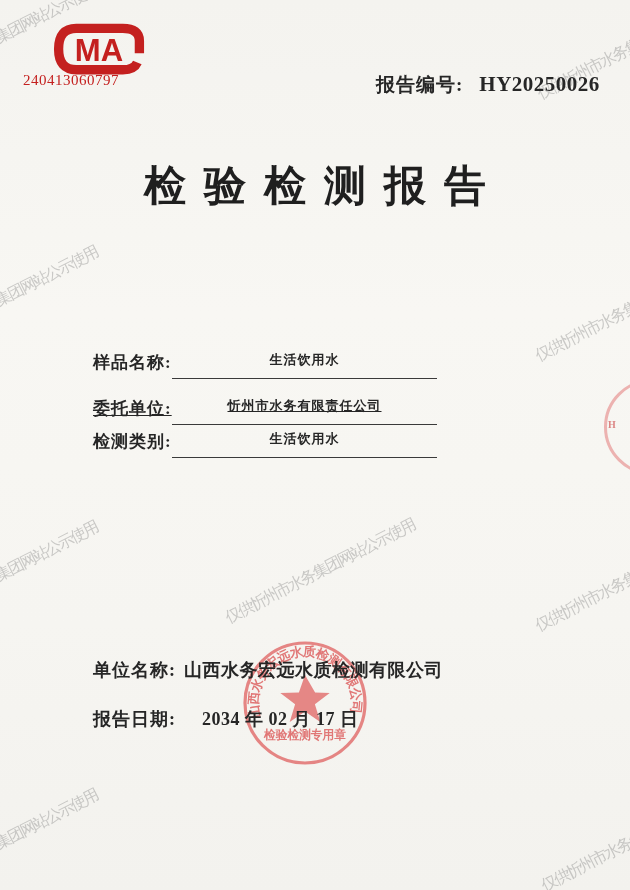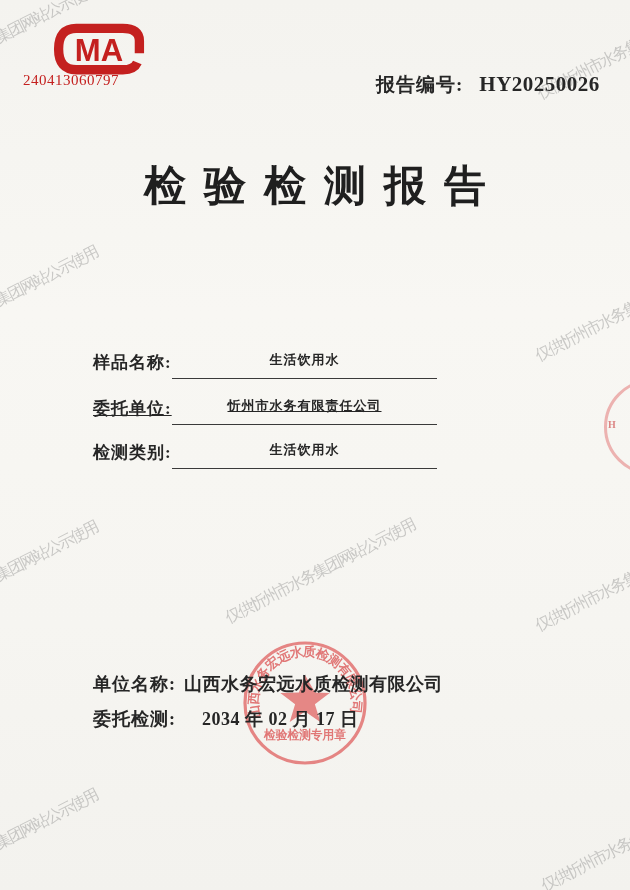--- a/index.html
+++ b/index.html
@@ -42,21 +42,21 @@
     width:79px;flex:none;font-size:17px;font-weight:700;letter-spacing:1px;padding-bottom:4px;
   }
   .field-row .fvalue{
     flex:1;text-align:center;font-size:13px;font-weight:600;letter-spacing:1px;
     border-bottom:1.5px solid #3a3a3a;padding-bottom:5px;min-height:22px;
   }
   
   .footer-row{position:absolute;left:93px;display:flex;align-items:baseline;z-index:3;}
   .footer-row .flabel{font-size:18px;font-weight:700;letter-spacing:1px;flex:none;}
   .footer-row .fvalue{font-size:18px;font-weight:700;letter-spacing:0.5px;}
-  .org-row{top:672px;align-items:center;}
+  .org-row{top:658px;align-items:center;}
   .org-row .flabel{margin-right:8px;}
   .date-row{top:707px;}
   .date-row .flabel{margin-right:26px;}
   
   .stamp{position:absolute;left:241px;top:639px;width:128px;height:128px;z-index:2;opacity:0.92;}
   .edge-stamp{
     position:absolute;left:600px;top:379px;width:30px;height:96px;overflow:hidden;z-index:2;
   }
   .edge-stamp .circle{
     position:absolute;left:4px;top:0;width:96px;height:96px;border-radius:50%;
@@ -96,21 +96,21 @@
   <div class="doc-title">检验检测报告</div>
 
   <div class="field-row" style="top:334px;">
     <span class="flabel">样品名称:</span>
     <span class="fvalue">生活饮用水</span>
   </div>
   <div class="field-row" style="top:380px;text-decoration:underline;">
     <span class="flabel">委托单位:</span>
     <span class="fvalue">忻州市水务有限责任公司</span>
   </div>
-  <div class="field-row" style="top:424px;">
+  <div class="field-row" style="top:413px;">
     <span class="flabel">检测类别:</span>
     <span class="fvalue">生活饮用水</span>
   </div>
 
   <svg class="stamp" viewBox="0 0 128 128" aria-hidden="true">
     <defs>
       <path id="sealArc" d="M 19.8 80 A 47 47 0 1 1 108.2 80" fill="none"></path>
     </defs>
     <circle cx="64" cy="64" r="60" fill="none" stroke="rgba(223,92,92,0.8)" stroke-width="3.2"></circle>
     <polygon points="64,36 74.1,53.6 88.7,54 73.9,65.2 79.3,83 64,72.4 48.7,83 54.1,65.2 39.3,54 57.9,53.6" fill="rgba(223,92,92,0.78)"></polygon>
@@ -123,17 +123,17 @@
   <div class="edge-stamp">
     <div class="circle"></div>
     <span class="glyph">H</span>
   </div>
 
   <div class="footer-row org-row">
     <span class="flabel">单位名称:</span>
     <span class="fvalue">山西水务宏远水质检测有限公司</span>
   </div>
   <div class="footer-row date-row">
-    <span class="flabel">委托检测:</span>
+    <span class="flabel">报告日期:</span>
     <span class="fvalue">2034 年 02 月 17 日</span>
   </div>
 
 </div>
 
 </body></html>

